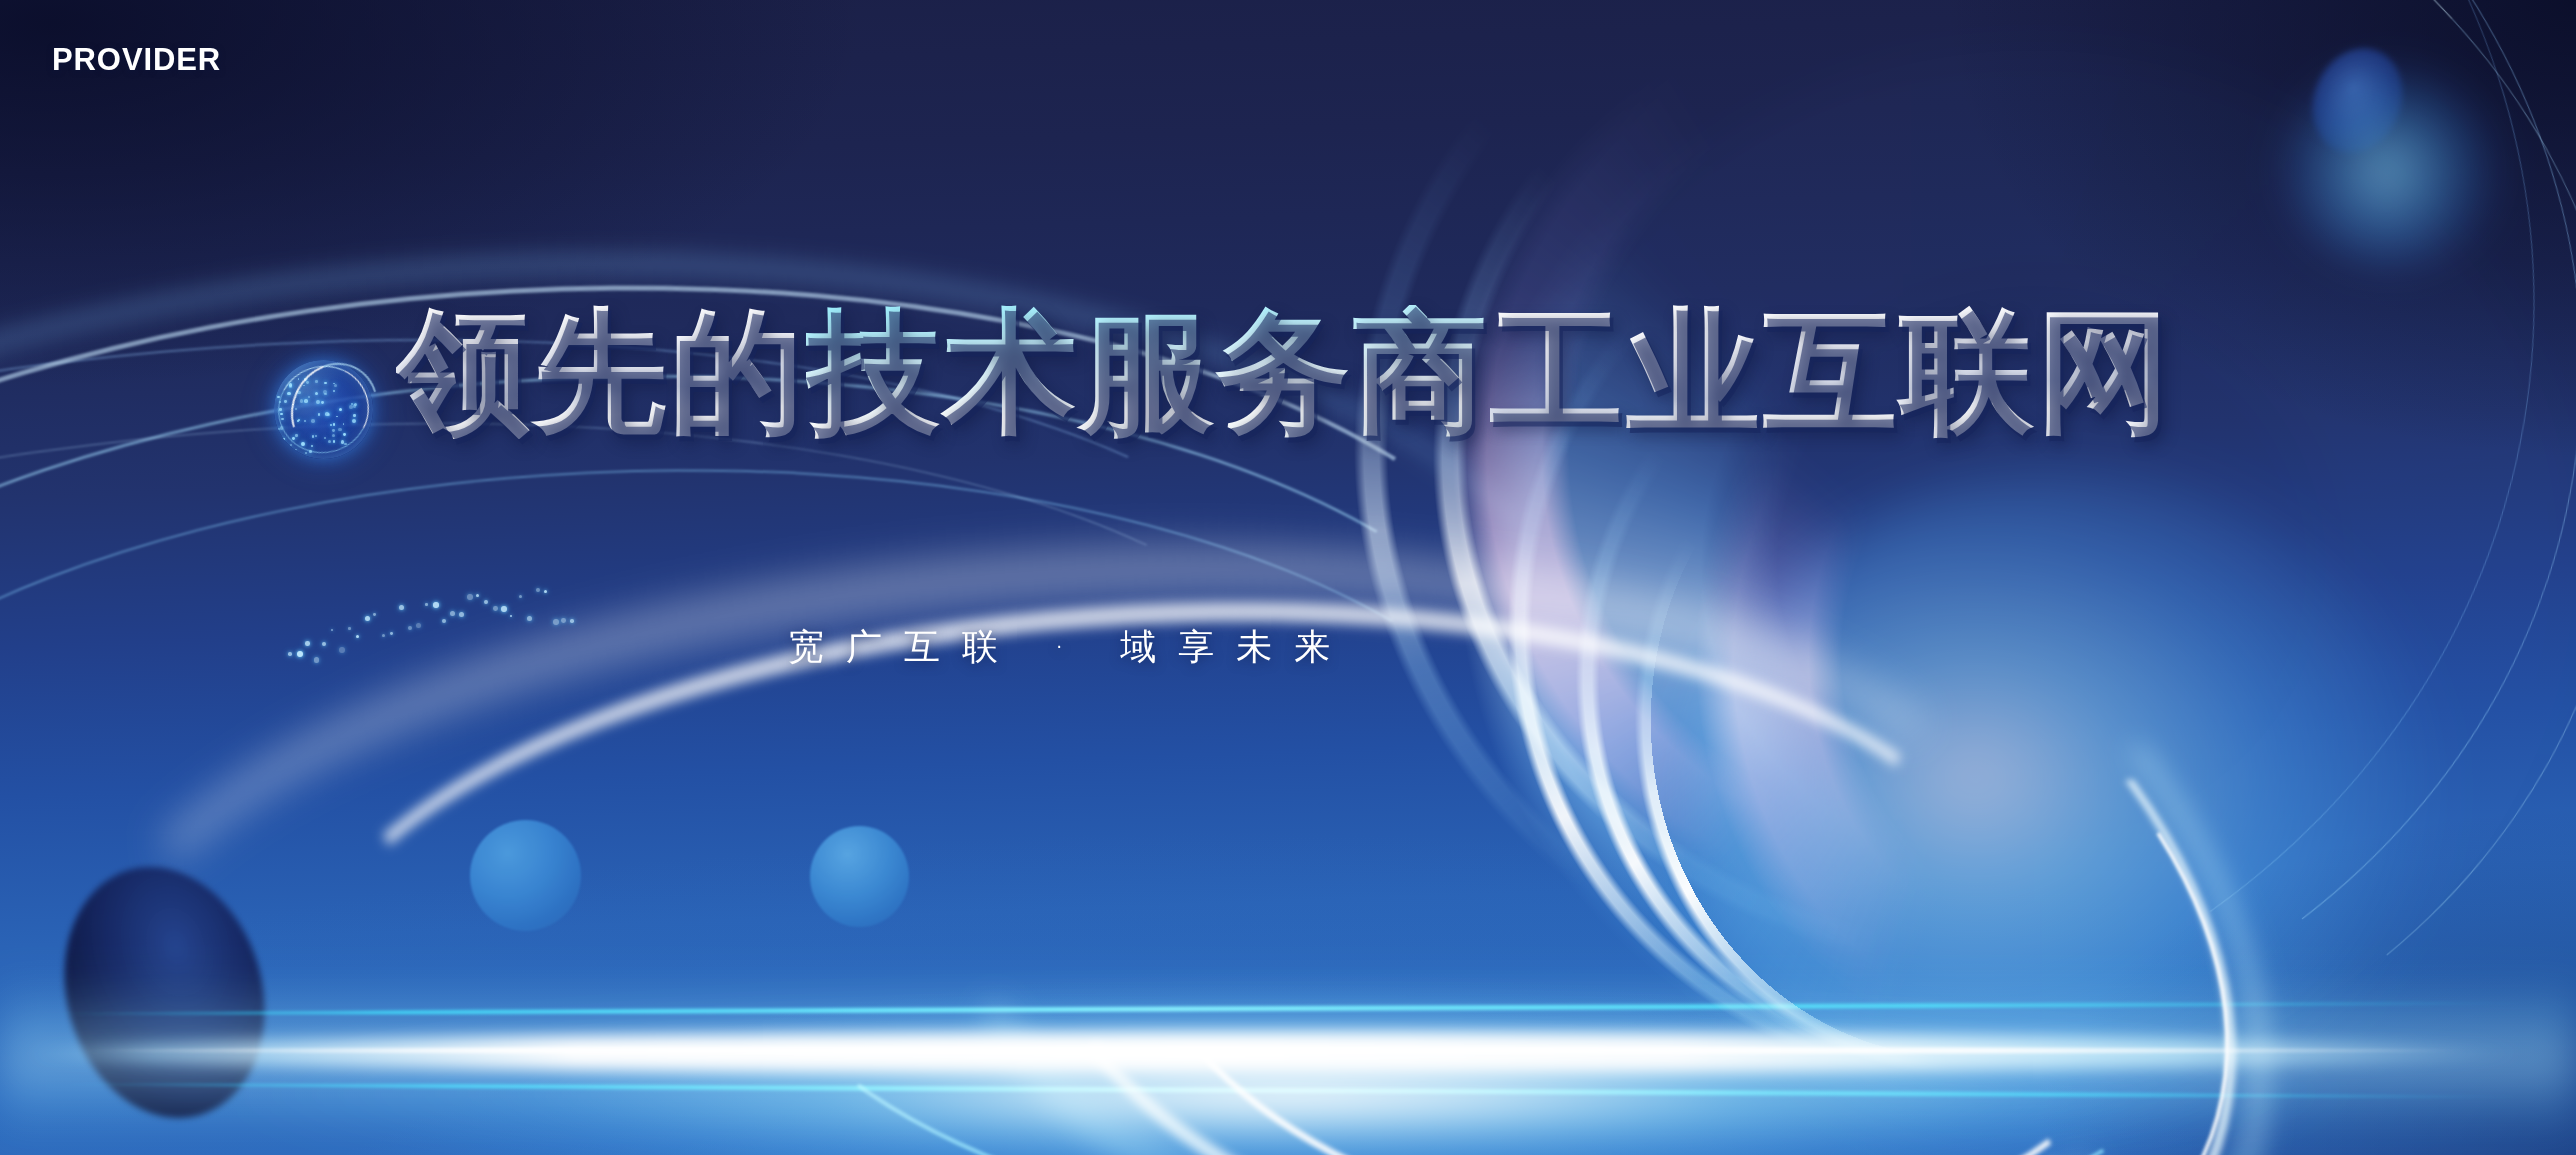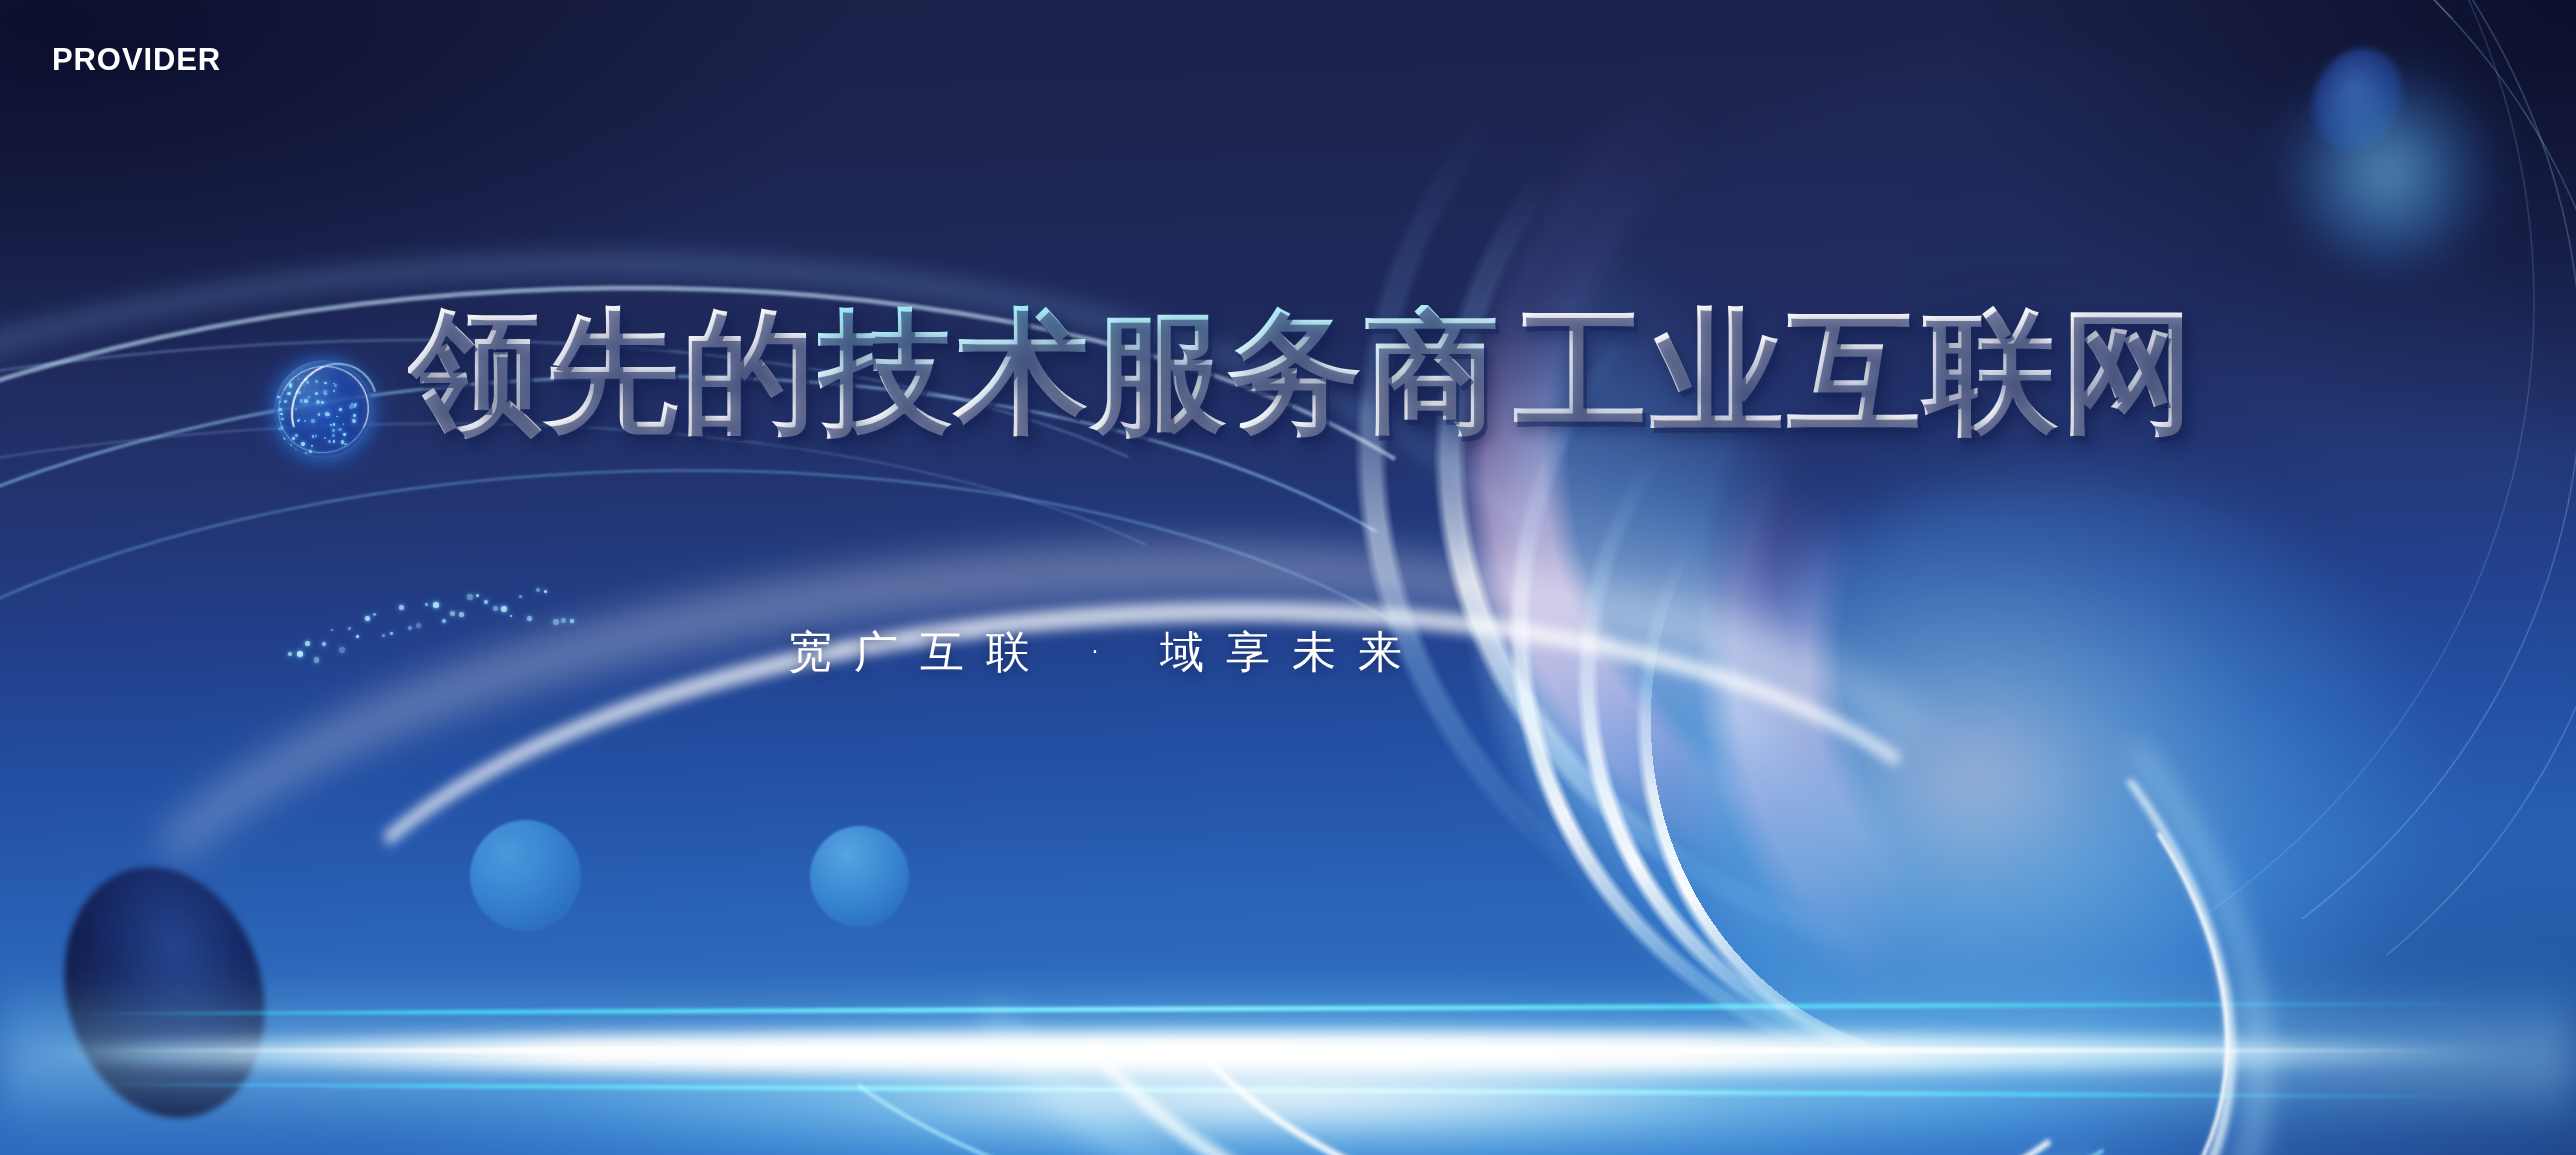--- a/index.html
+++ b/index.html
@@ -581,21 +581,20 @@
     display:inline-block;
     -webkit-background-clip:text;
             background-clip:text;
     color:transparent;
     -webkit-text-fill-color:transparent;
   }
   .hl-white{
     background-image:linear-gradient(177deg,
       #ffffff 0%, #fbfcff 24%, #f0f3fb 44%,
       #dde3f0 62%, #ffffff 78%, #eef2fa 100%);
-    margin-left:12px;
   }
   .hl-cyan{
     background-image:linear-gradient(177deg,
       #9ef3ff 0%, #b6f4ff 18%, #d6f8ff 36%,
       #eefcff 56%, #ffffff 74%, #f4feff 100%);
   }
 
   .subtitle-en{
     position:absolute;left:408px;top:470px;
     z-index:30;
@@ -604,21 +603,21 @@
     font-weight:400;
     letter-spacing:13px;
     color:#f2f5ff;
     white-space:nowrap;
     text-shadow:0 1.3px 5.4px rgba(10,20,60,.5);
   }
 
   .tagline{
     position:absolute;left:788px;top:623px;
     z-index:30;
-    font-size:44px;
+    font-size:36px;
     font-weight:300;
     letter-spacing:22px;
     color:#ffffff;
     white-space:nowrap;
     font-family:"DejaVu Sans","Liberation Sans",sans-serif;
     text-shadow:0 2px 10.7px rgba(12,26,70,.55);
   }
 </style>
 </head>
 <body>

